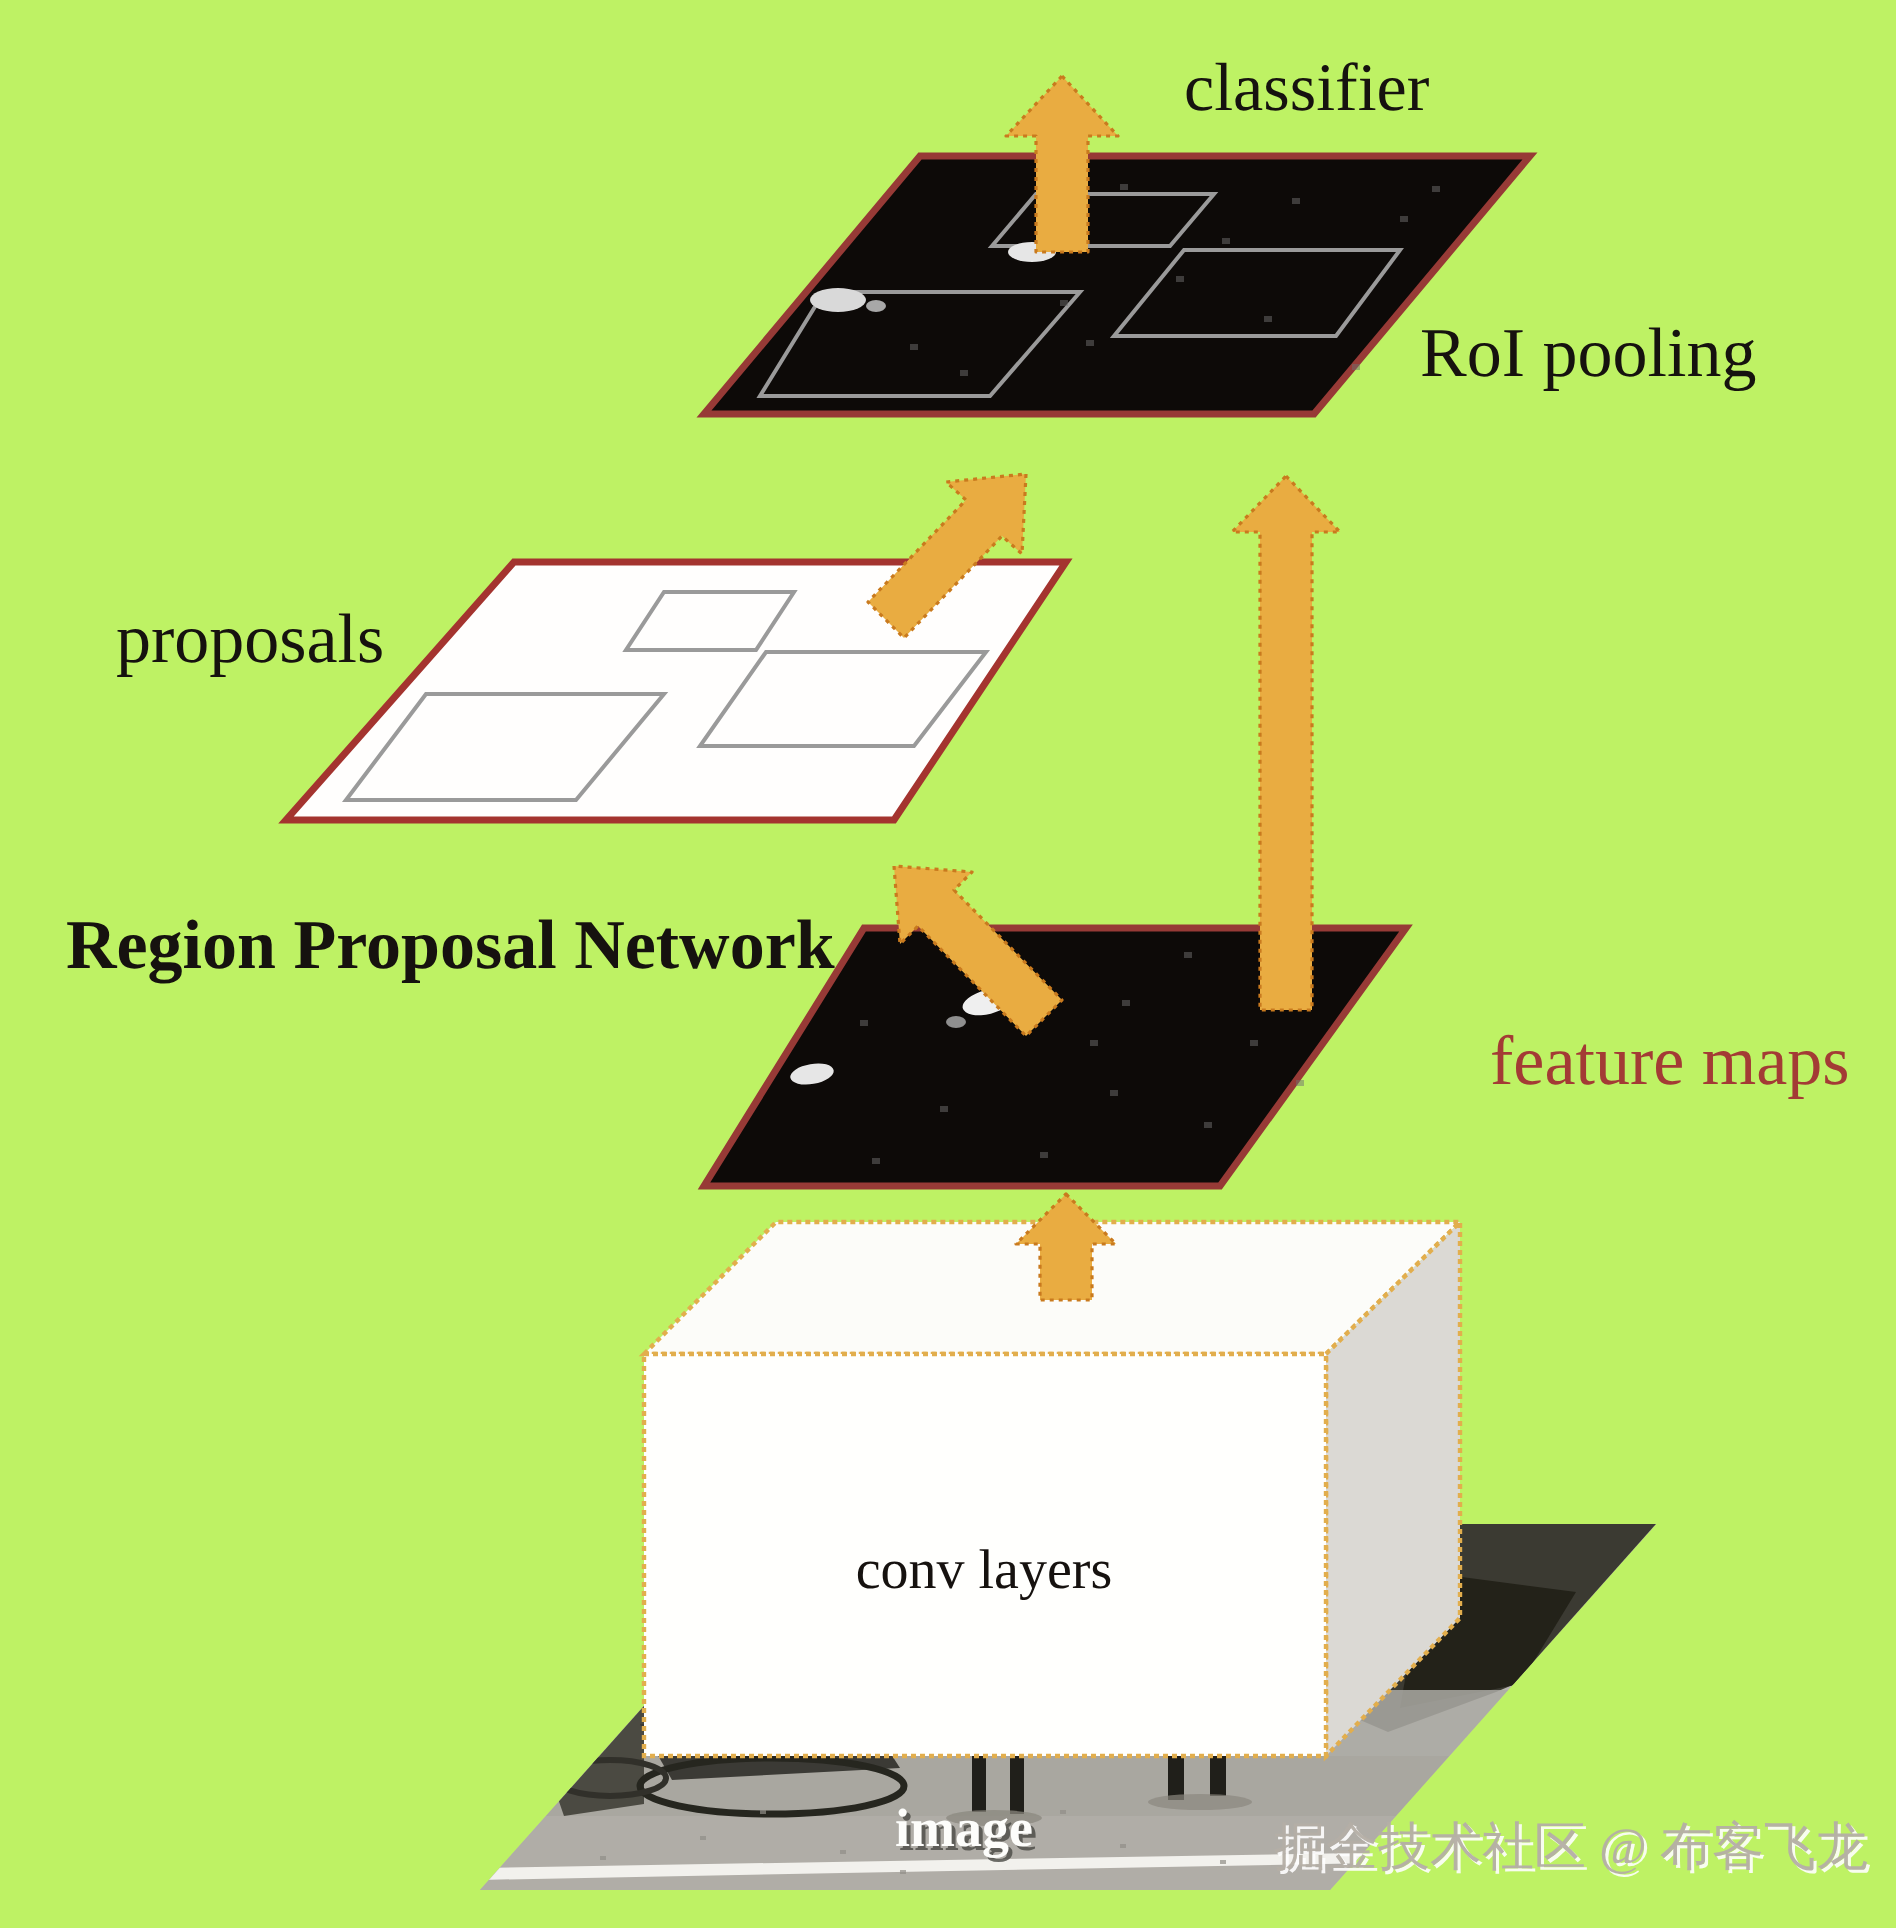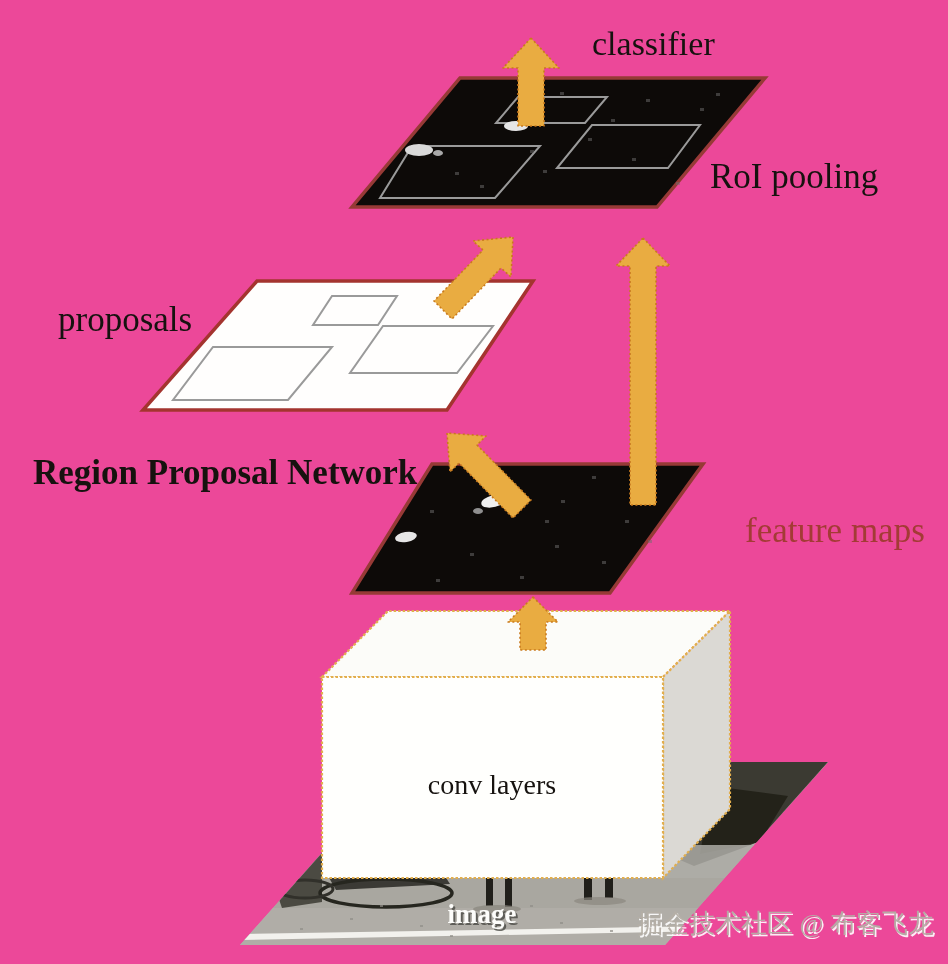--- a/index.html
+++ b/index.html
@@ -1,16 +1,16 @@
 <!DOCTYPE html>
 <html><head>
 <meta charset="utf-8">
 <style>
   html,body{margin:0;padding:0;background:#ffffff;}
-  .stage{position:relative;width:948px;height:964px;background:#ec4899;overflow:hidden;}
+  .stage{position:relative;width:948px;height:964px;background:#bef264;overflow:hidden;}
   svg{display:block;}
   text{font-family:"Liberation Serif","DejaVu Serif",serif;}
   .ink{fill:#16120f;}
   .bold{font-weight:bold;}
   .layer-dark{fill:#0d0a08;}
   .roi-box{fill:none;stroke:#9a9a9a;stroke-width:2;}
   .arrow{stroke-width:1.6;stroke-dasharray:2 2.5;stroke-linejoin:round;}
   .conv-face{stroke-width:2.2;stroke-dasharray:2.5 2;}
   .speck{opacity:.5;}
 </style>

